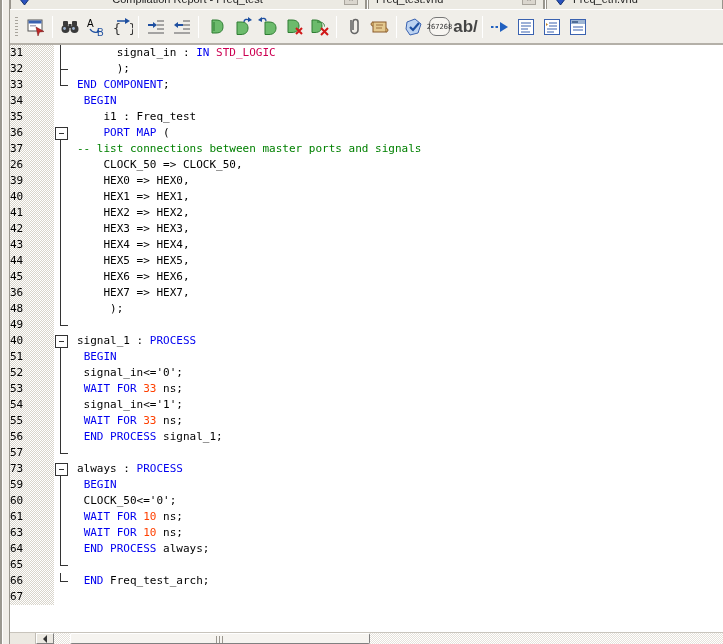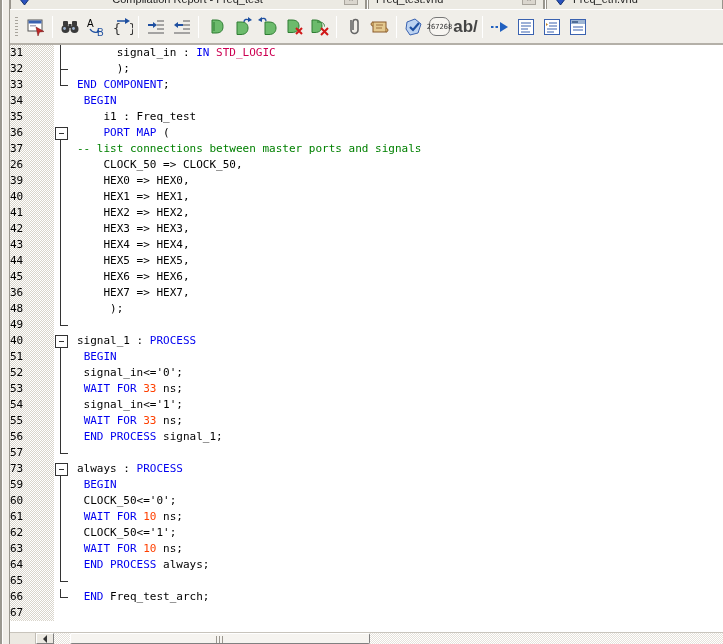--- a/index.html
+++ b/index.html
@@ -428,25 +428,20 @@
           <span class="gut">60</span>
           <span class="fold f-v"></span>
           <span class="code"><span class="t-pl"> CLOCK_50&lt;='0';</span></span>
         </div>
         <div class="ln">
           <span class="gut">61</span>
           <span class="fold f-v"></span>
           <span class="code"><span class="t-pl"> </span><span class="t-kw">WAIT FOR</span><span class="t-pl"> </span><span class="t-nu">10</span><span class="t-pl"> ns;</span></span>
         </div>
         <div class="ln">
-          <span class="gut">62</span>
-          <span class="fold f-v"></span>
-          <span class="code"><span class="t-pl"> CLOCK_50&lt;='1';</span></span>
-        </div>
-        <div class="ln">
           <span class="gut">63</span>
           <span class="fold f-v"></span>
           <span class="code"><span class="t-pl"> </span><span class="t-kw">WAIT FOR</span><span class="t-pl"> </span><span class="t-nu">10</span><span class="t-pl"> ns;</span></span>
         </div>
         <div class="ln">
           <span class="gut">64</span>
           <span class="fold f-v"></span>
           <span class="code"><span class="t-pl"> </span><span class="t-kw">END PROCESS</span><span class="t-pl"> always;</span></span>
         </div>
         <div class="ln">

